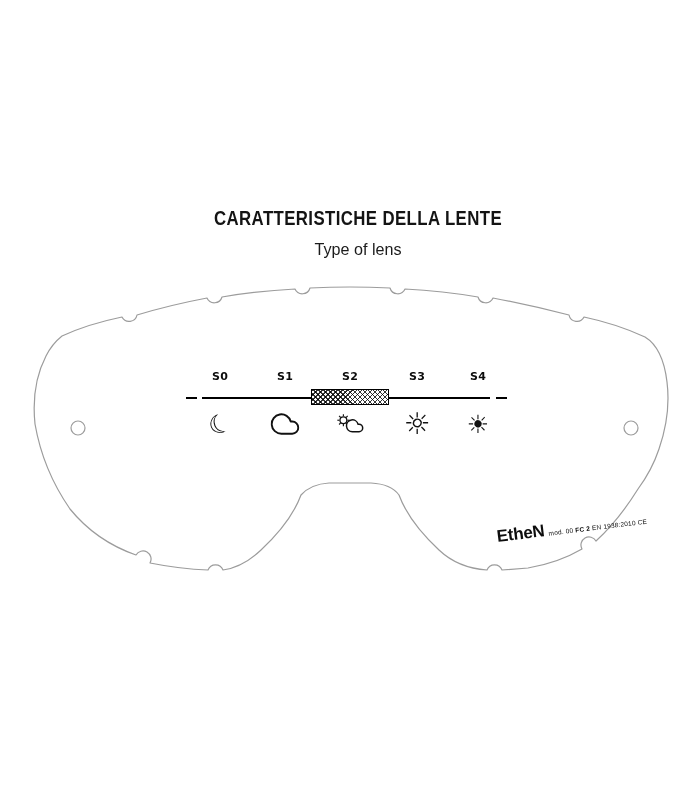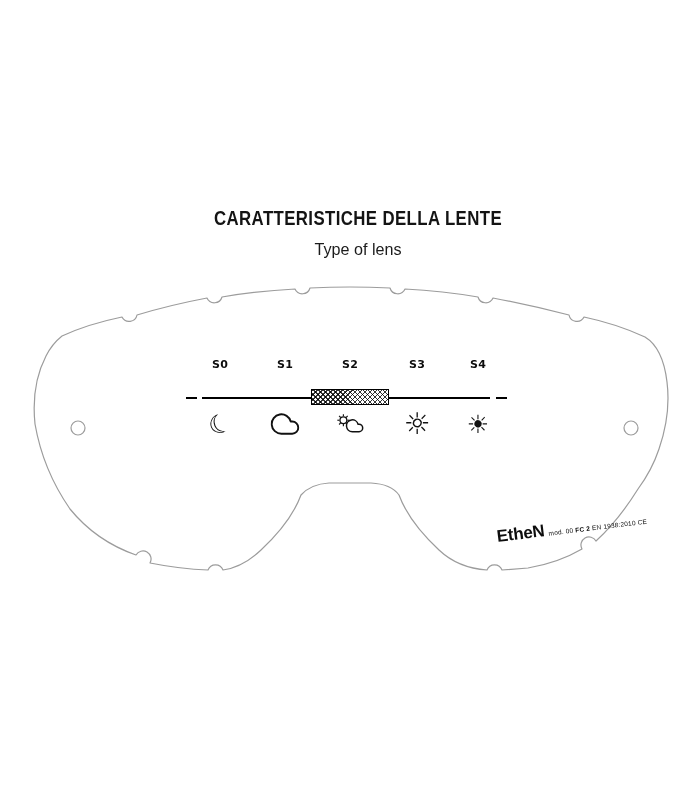--- a/index.html
+++ b/index.html
@@ -26,21 +26,21 @@
   .seg2{left:202px;width:288px;}
   .seg3{left:496px;width:11px;}
   .hatch{
     position:absolute;left:311px;top:389px;width:78px;height:16px;
     box-sizing:border-box;border:1px solid #000;background-color:#fff;
     background-image:
       repeating-linear-gradient(45deg,rgba(0,0,0,.8) 0 1px,transparent 1px 3.5px),
       repeating-linear-gradient(135deg,rgba(0,0,0,.8) 0 1px,transparent 1px 3.5px);
   }
   .s-label{
-    position:absolute;top:358px;transform:translateX(-50%);
+    position:absolute;top:370px;transform:translateX(-50%);
     font-size:11px;font-weight:bold;letter-spacing:.3px;color:#0c0c0c;
     font-family:"DejaVu Sans",sans-serif;
   }
   .s-icon{
     position:absolute;top:408px;height:32px;transform:translateX(-50%);
     display:flex;align-items:center;justify-content:center;line-height:1;
   }
   .glyph{font-family:"DejaVu Sans",sans-serif;color:#111;}
   .moon{font-size:26px;transform:translateX(-50%) rotate(-24deg);}
   .sun-outline{font-size:30px;}

